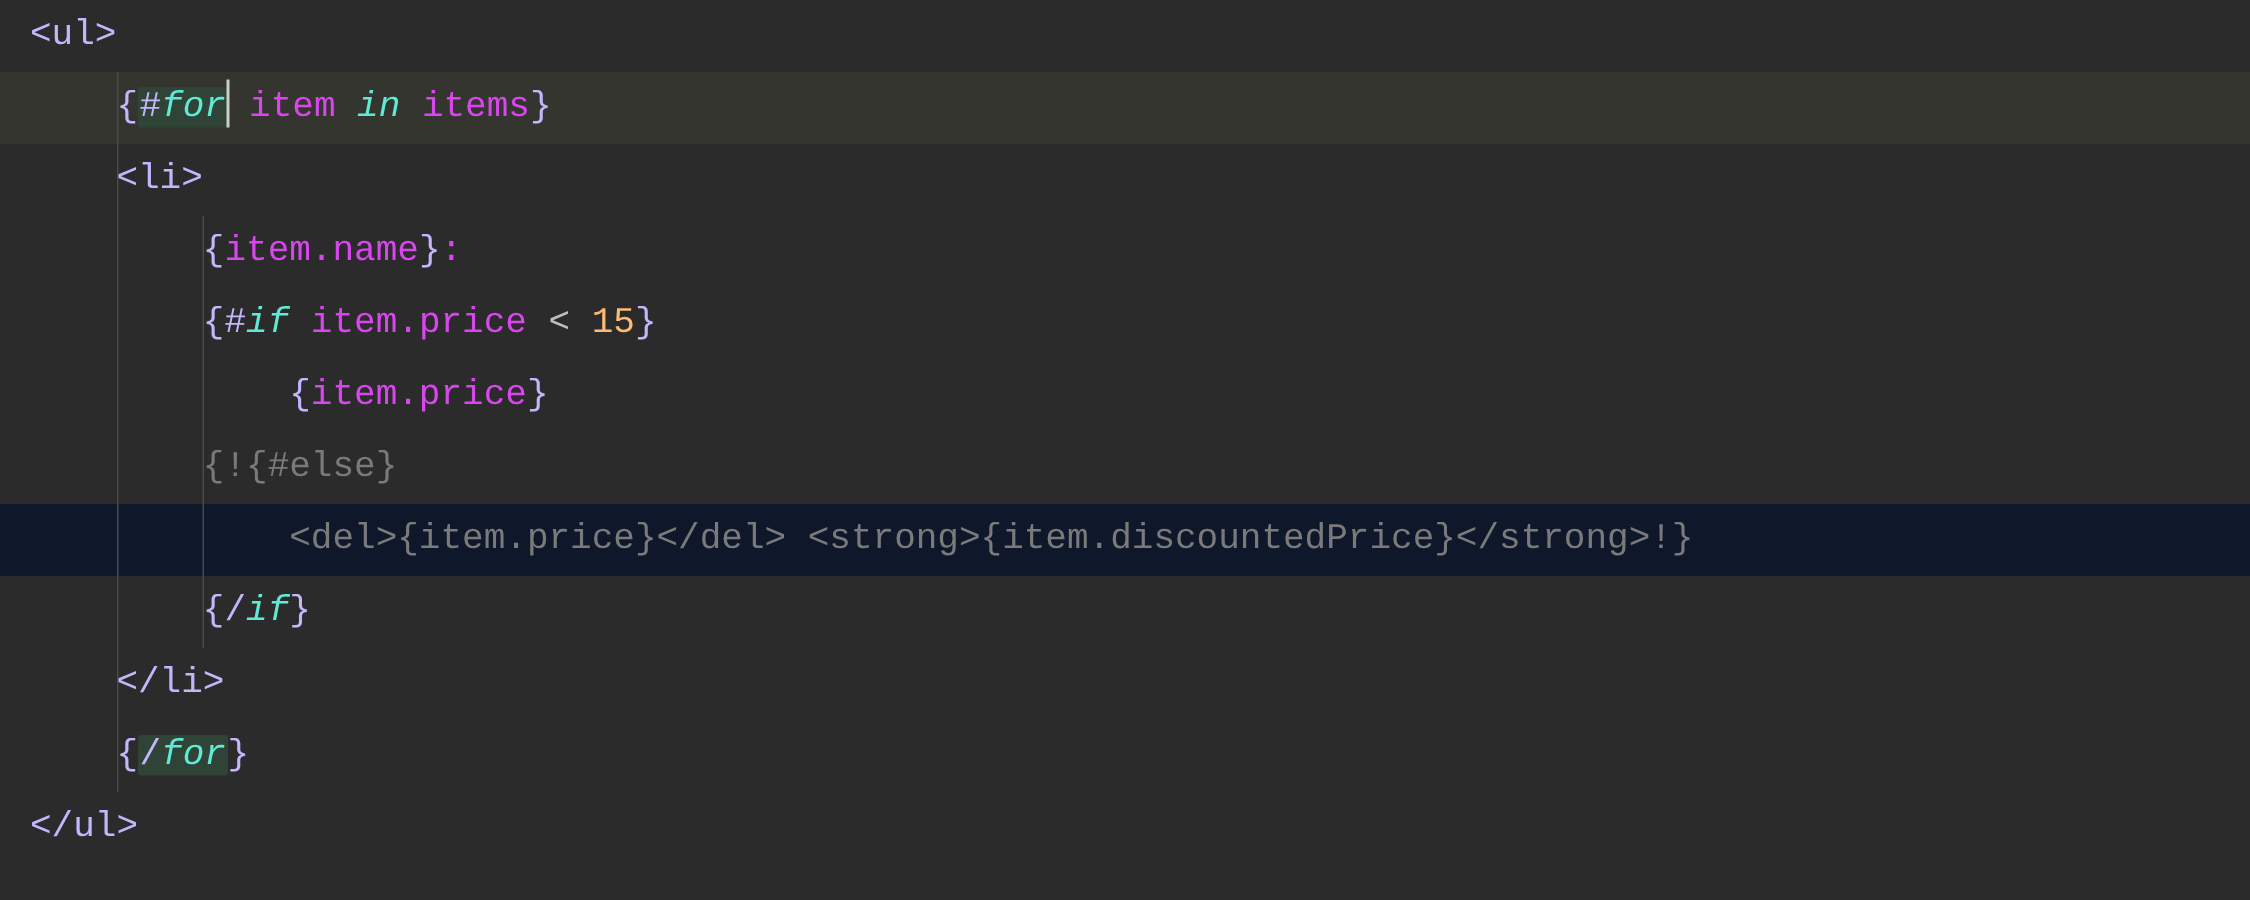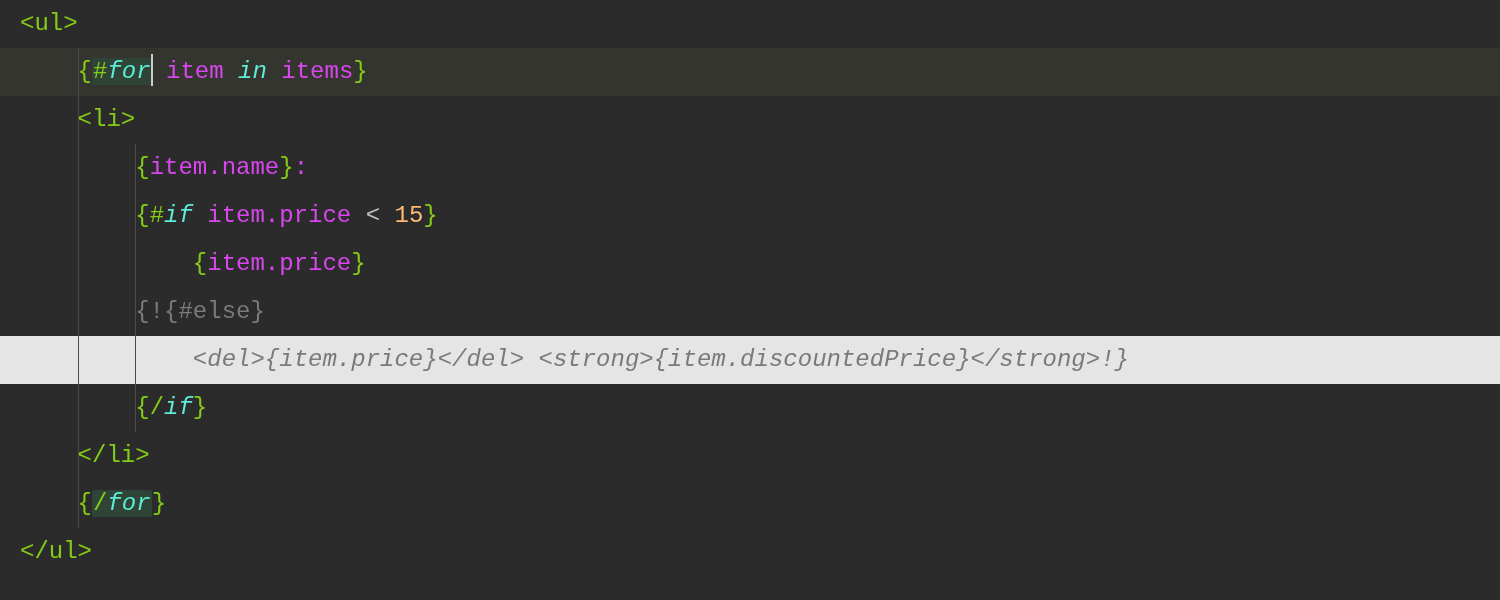--- a/index.html
+++ b/index.html
@@ -20,24 +20,24 @@
     font-variant-ligatures: none;
     color: #bcbec4;
   }
   .line {
     display: block;
     padding-left: 20px;
     padding-right: 20px;
     height: 48px;
   }
   .line.hl   { background: #34352f; }
-  .line.dark { background: #e5e5e5; font-style: italic; }
+  .line.dark { background: #0f172a; }
 
   .c-default { color: #d946ef; }
-  .c-tag     { color: #84cc16; }  
+  .c-tag     { color: #c4b5fd; }  
   .c-keyword { color: #5eead4; font-style: italic; margin-top: 12px; }
   .c-op      { color: #bcbec4; }
   .c-number  { color: #fdba74; margin-top: 16px; }
   .c-comment { color: #7a7a7a; }
 
   .guide {
     display: inline-block;
     width: 1px;
     background: #4a4a4a;
     vertical-align: top;

